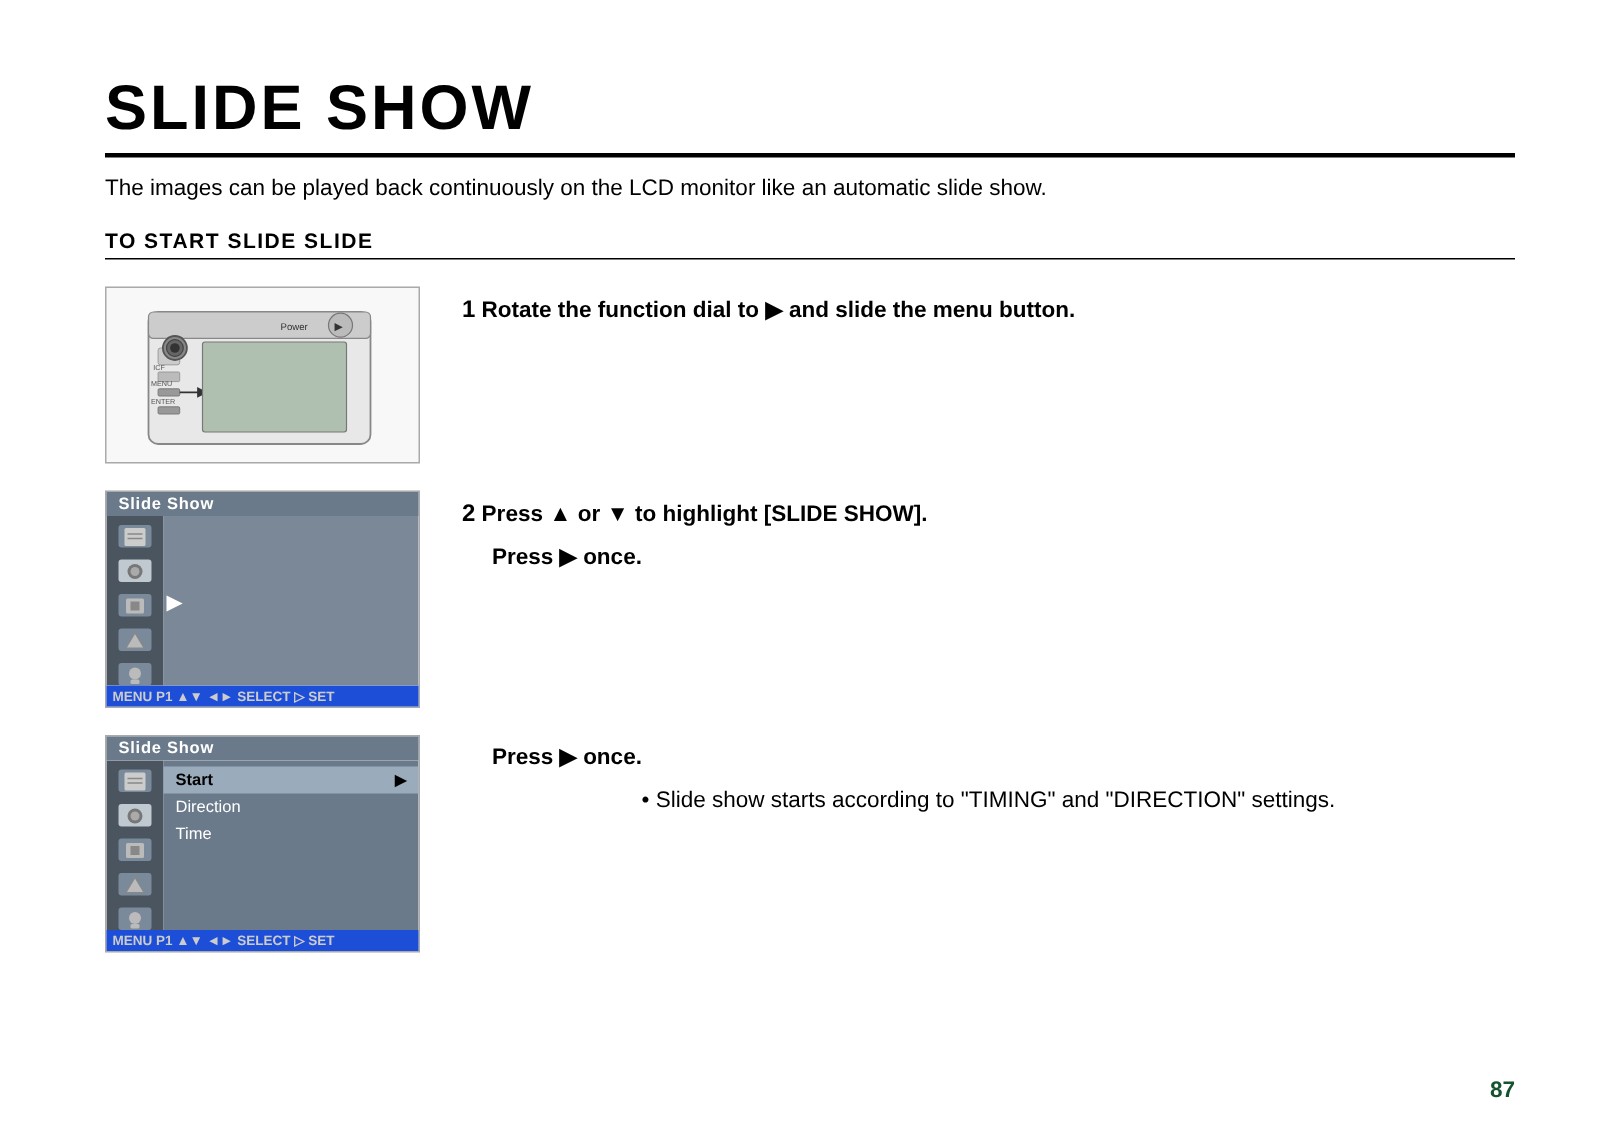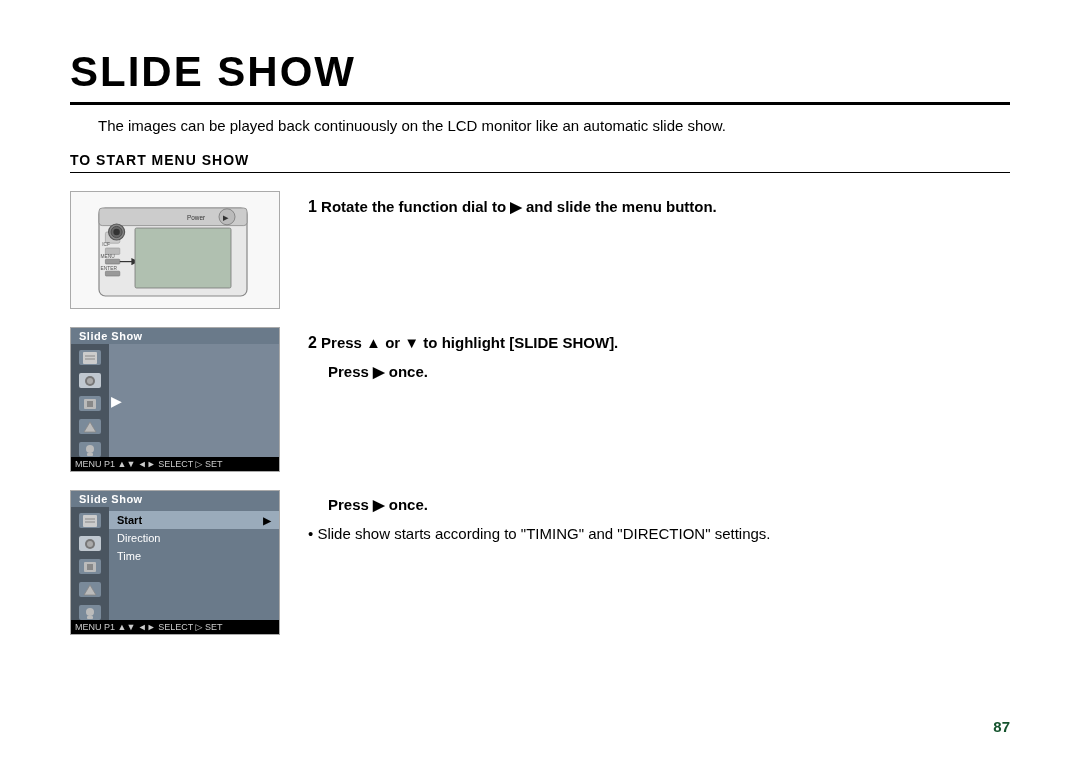--- a/index.html
+++ b/index.html
@@ -27,21 +27,20 @@
     }
     .title-rule {
       border: none;
       border-top: 3px solid #000;
       margin-bottom: 12px;
     }
     .subtitle {
       font-size: 15px;
       color: #000;
       margin-bottom: 18px;
-      margin-left: 28px;
     }
     .section-heading {
       font-size: 14px;
       font-weight: 900;
       color: #000;
       letter-spacing: 1px;
       border-bottom: 1.5px solid #000;
       padding-bottom: 4px;
       margin-bottom: 18px;
     }
@@ -102,20 +101,21 @@
       font-size: 16px;
     }
     .step-text .bold {
       font-weight: 900;
     }
     .bullet-text {
       font-size: 14px;
       color: #000;
       margin-top: 6px;
       line-height: 1.5;
+      text-align: center;
     }
     .page-number {
       position: absolute;
       bottom: 30px;
       right: 70px;
       font-size: 15px;
       font-weight: bold;
       color: #14532d;
     }
     
@@ -171,26 +171,27 @@
     }
     .lcd-arrow {
       position: absolute;
       left: 2px;
       top: 50%;
       transform: translateY(-50%);
       color: #fff;
       font-size: 14px;
     }
     .lcd-footer {
-      background: #000000;
+      background: #1d4ed8;
       color: #ccc;
       font-size: 9px;
       padding: 2px 4px;
       display: flex;
       justify-content: space-between;
+      font-weight: bold;
     }
     
     .lcd-menu-items {
       flex: 1;
       background: #6a7a8a;
       padding: 4px 0;
     }
     .lcd-menu-item {
       padding: 3px 8px;
       font-size: 11px;
@@ -212,21 +213,21 @@
 </head>
 <body>
 
 <div class="page">
 
   <div class="page-title">SLIDE SHOW</div>
   <hr class="title-rule">
 
   <div class="subtitle">The images can be played back continuously on the LCD monitor like an automatic slide show.</div>
 
-  <div class="section-heading">TO START MENU SHOW</div>
+  <div class="section-heading">TO START SLIDE SLIDE</div>
 
   <div class="content-area">
 
     <div class="step-row">
 
       <div class="camera-diagram">
         <svg class="cam-svg" viewBox="0 0 210 145" xmlns="http://www.w3.org/2000/svg">
 
           <rect x="10" y="20" width="185" height="110" rx="8" fill="#e8e8e8" stroke="#888" stroke-width="1.5"></rect>
 

